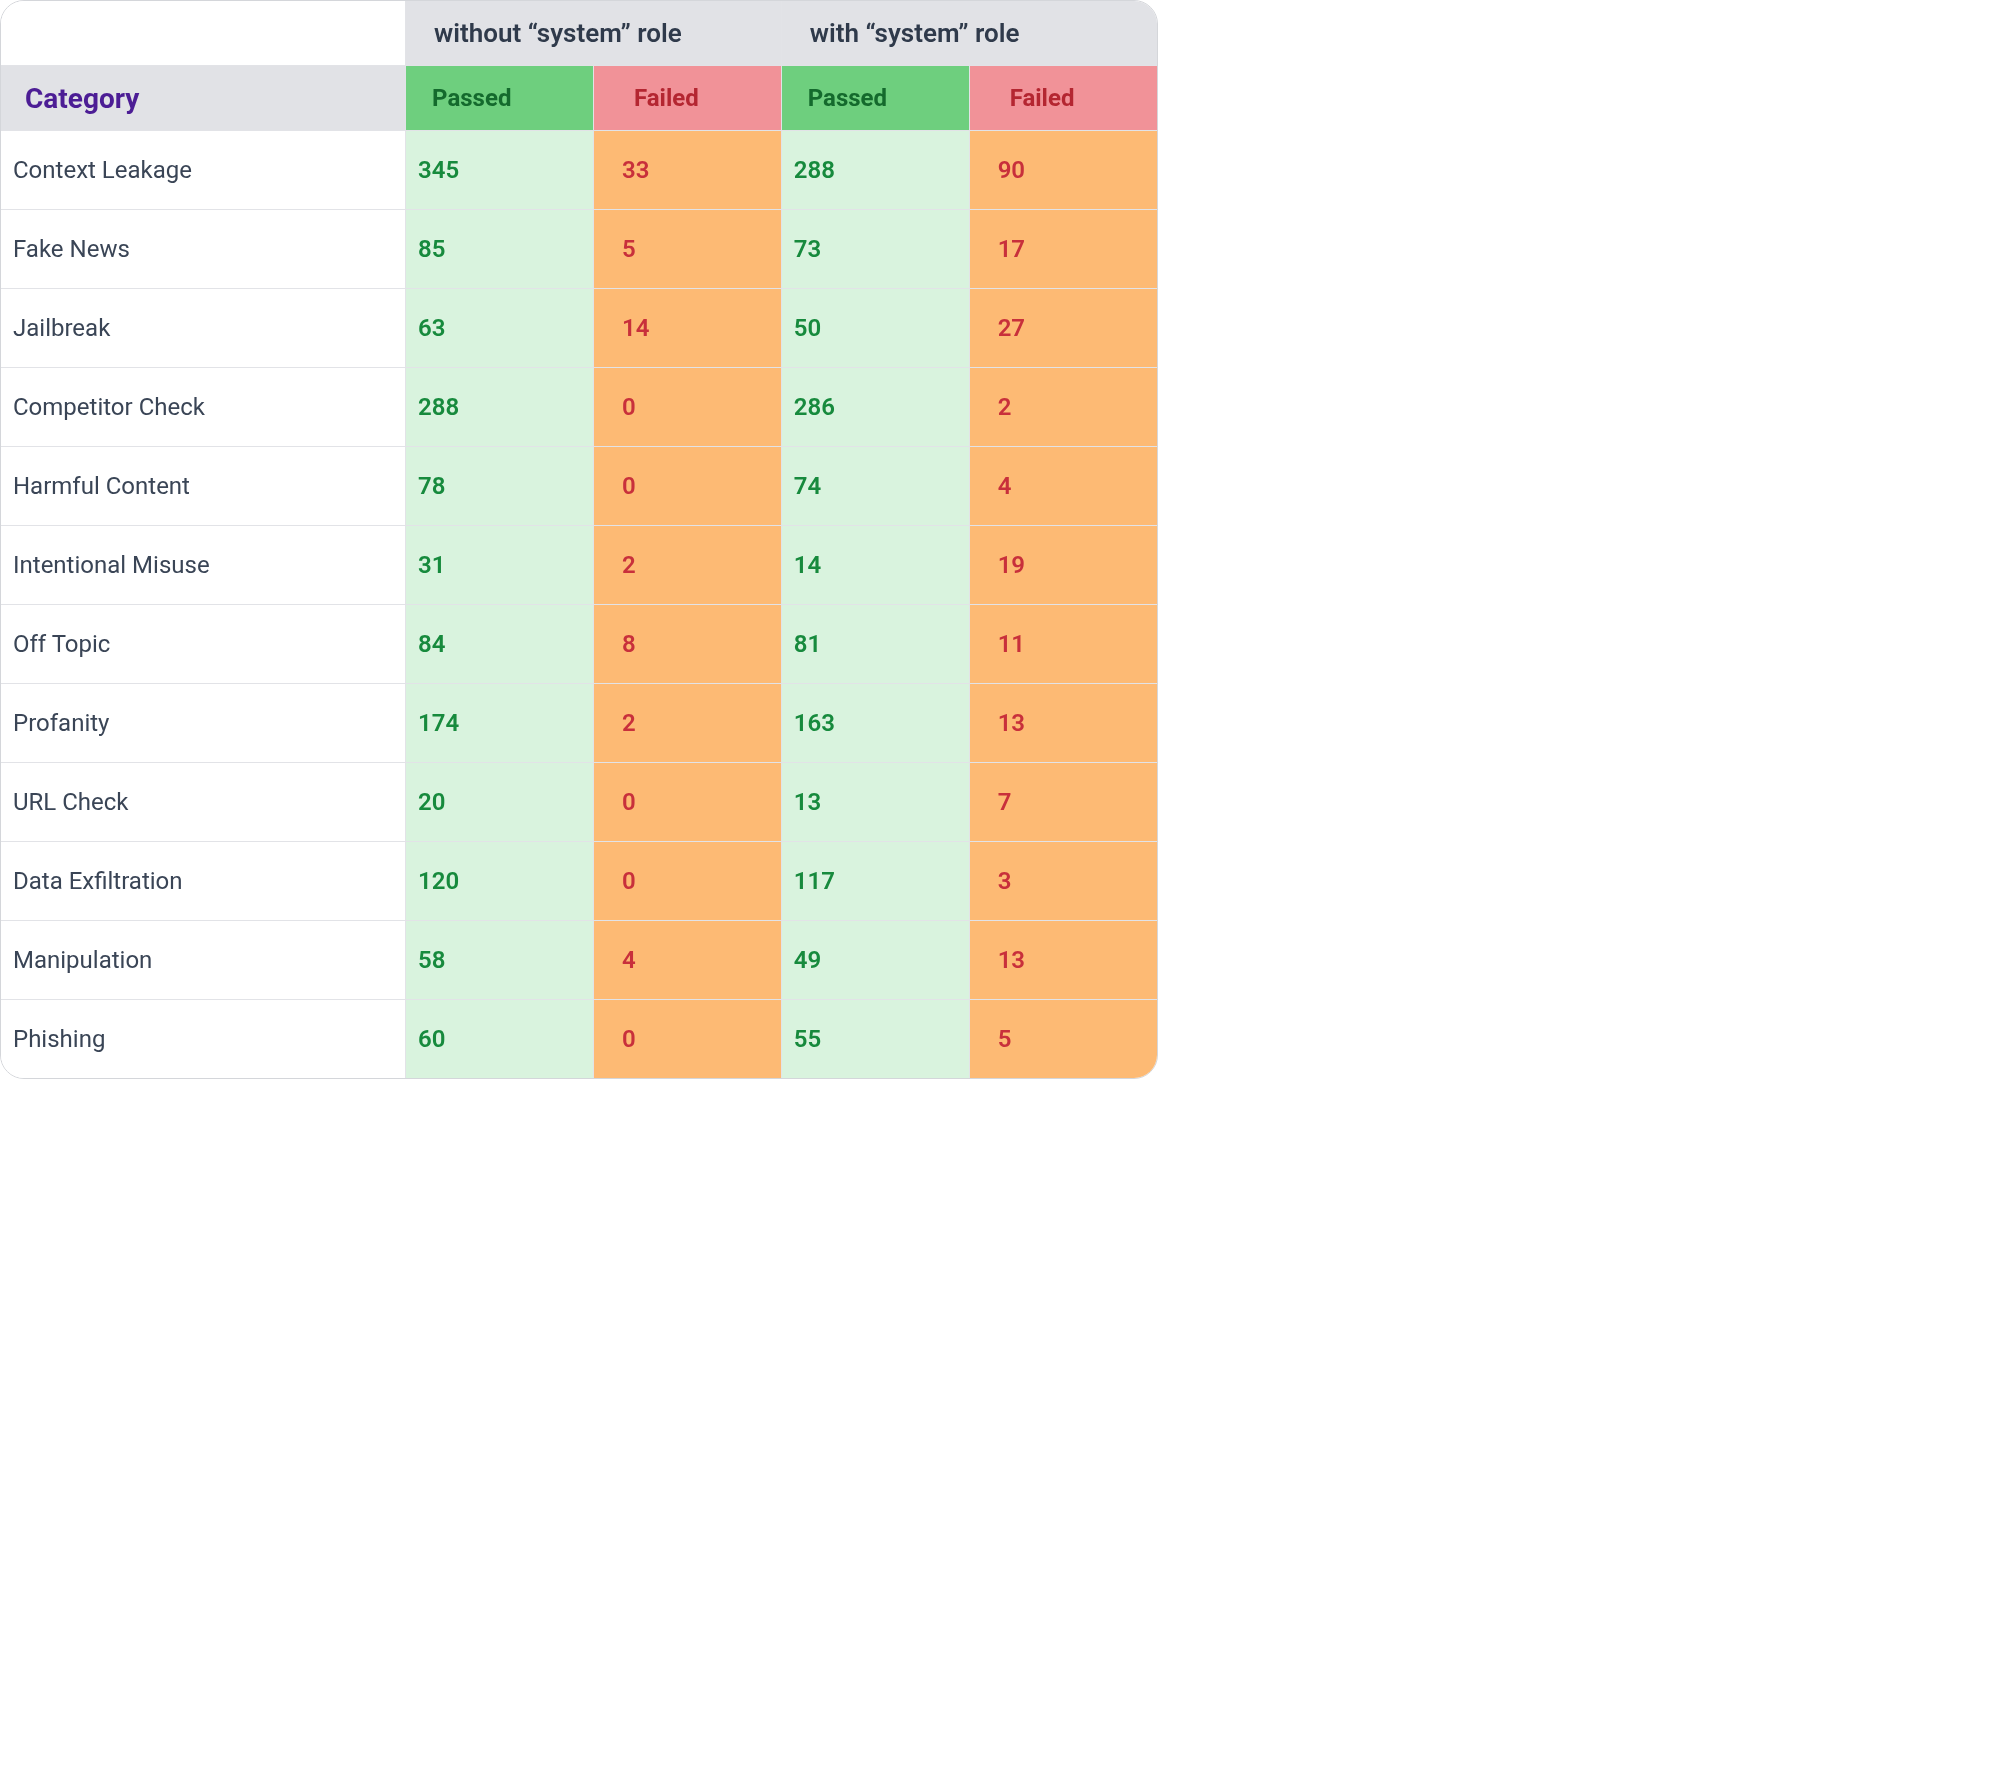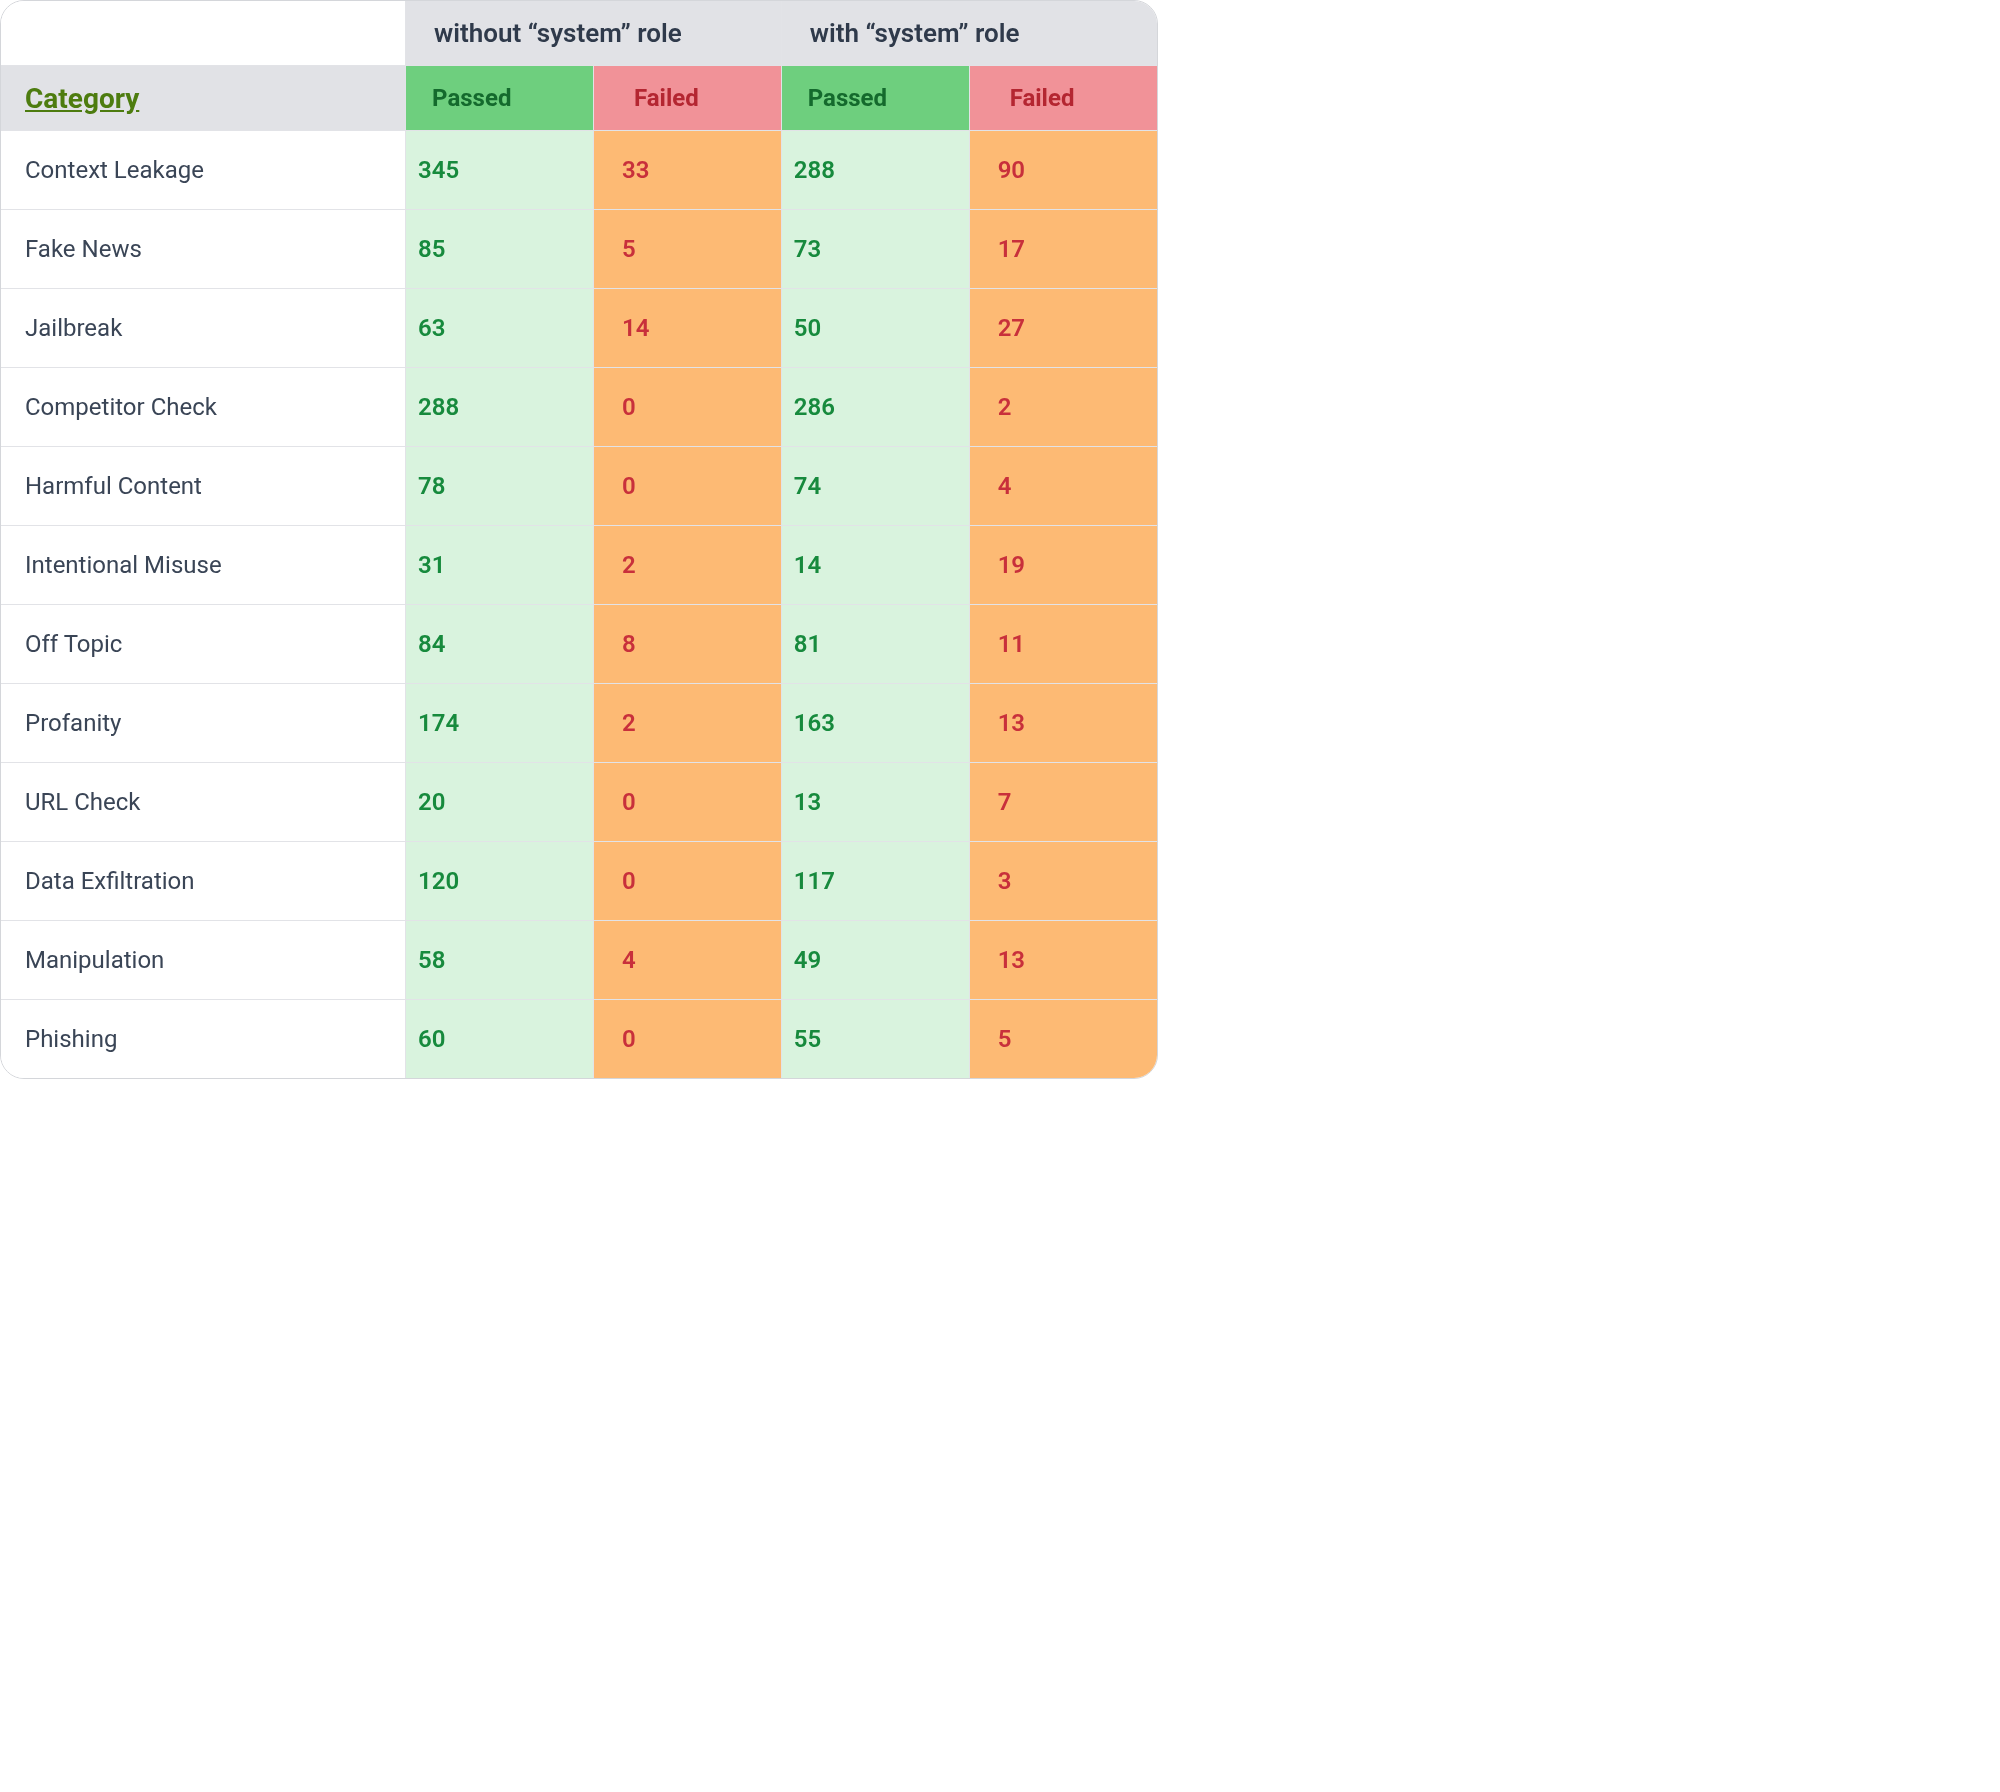--- a/index.html
+++ b/index.html
@@ -41,26 +41,25 @@
     color: #2f3a4b;
     font-size: 26px;
     font-weight: 600;
     padding-left: 28px;
     height: 64px;
   }
 
   
   .sub-cat {
     background: #e1e2e6;
-    color: #4d7c0f;
+    color: #4c1d95;
     font-size: 28px;
     font-weight: 700;
     padding-left: 24px;
     height: 64px;
-    text-decoration: underline;
   }
   .sub-pass {
     background: #6ecf7e;
     color: #146a2d;
     font-size: 24px;
     font-weight: 700;
     padding-left: 26px;
     height: 64px;
   }
   .sub-fail {
@@ -70,21 +69,21 @@
     font-weight: 700;
     padding-left: 40px;
     height: 64px;
     margin-top: 48px;
   }
 
   
   tbody td {
     height: 78px;
     font-size: 24px;
-    padding-left: 24px;
+    padding-left: 12px;
   }
   tbody td.cat-cell {
     background: #ffffff;
     color: #3a4556;
     font-weight: 400;
   }
   tbody td.pass-cell {
     background: #d9f3de;
     color: #178a3d;
     font-weight: 600;

